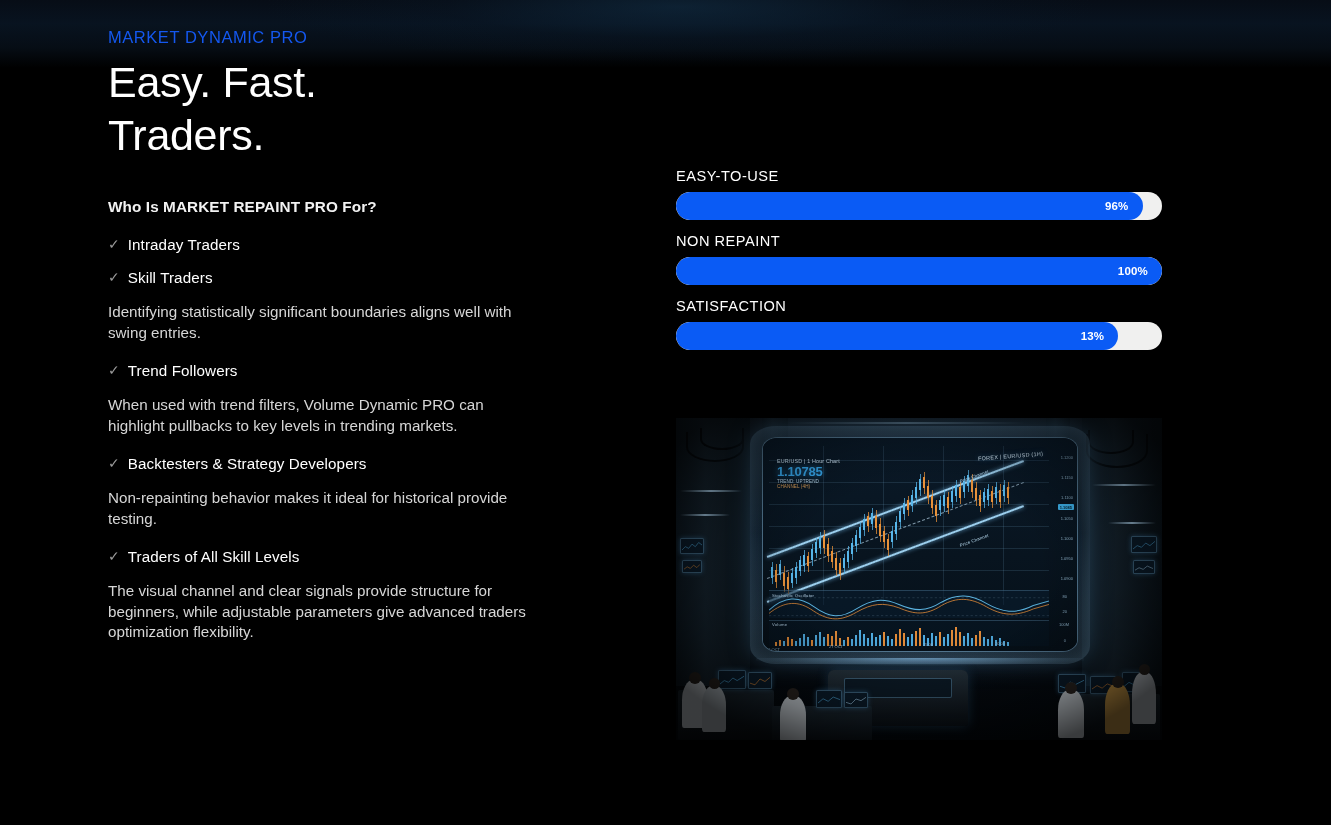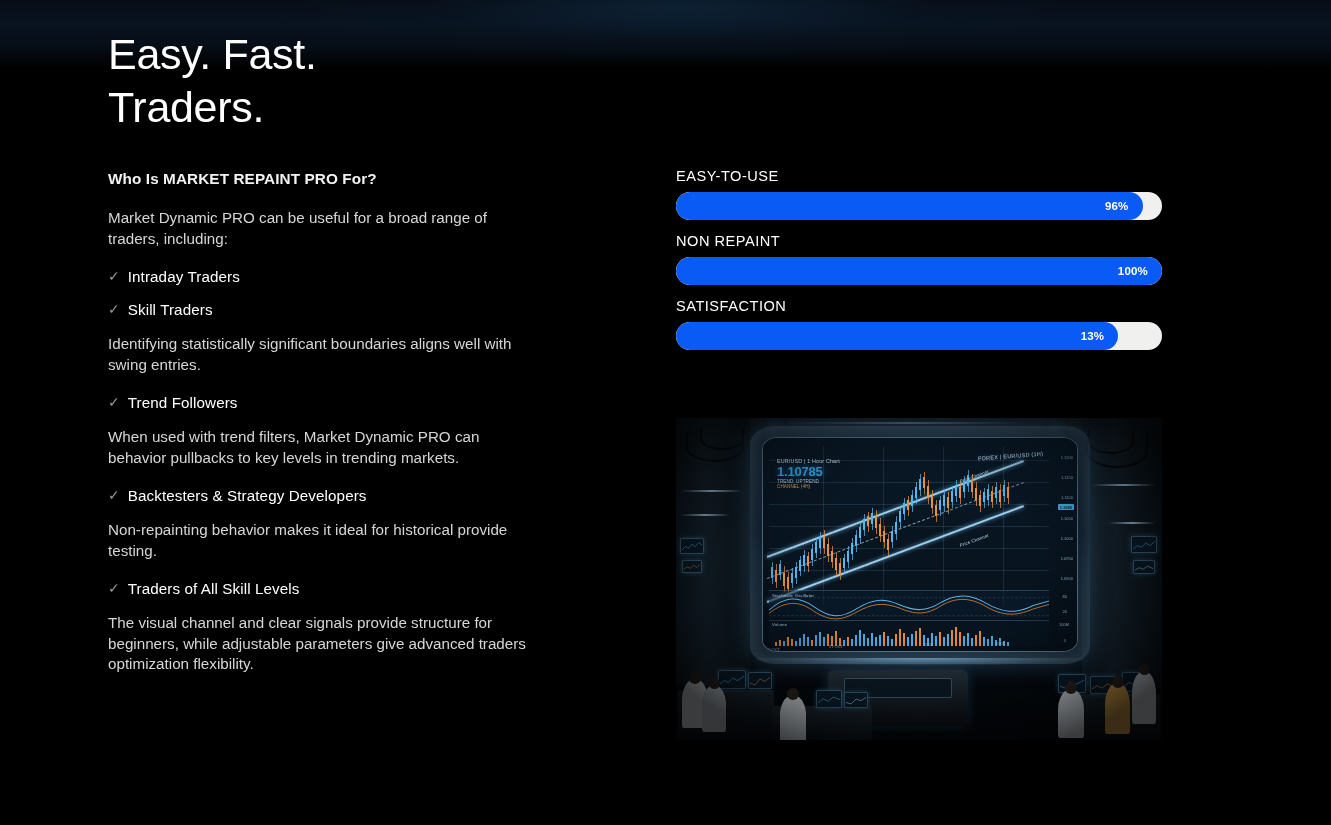--- a/index.html
+++ b/index.html
@@ -359,44 +359,44 @@
 </head>
 <body>
 
 <div class="page">
 
   <div class="top-glow"></div>
   <div class="top-glow-wash"></div>
 
   <div class="left-col">
 
+    <div class="eyebrow">MARKET DYNAMIC PRO</div>
 
     <h1 class="headline">Easy. Fast.
 Traders.</h1>
 
     <div class="lead-q">Who Is MARKET REPAINT PRO For?</div>
 
-    <p class="para">Market Dynamic PRO can be useful for a broad range of traders, including:</p>
 
     <div class="bullet">
       <span class="check-icon">✓</span>
       <span class="bullet-label">Intraday Traders</span>
     </div>
 
     <div class="bullet">
       <span class="check-icon">✓</span>
       <span class="bullet-label">Skill Traders</span>
     </div>
     <p class="para">Identifying statistically significant boundaries aligns well with swing entries.</p>
 
     <div class="bullet">
       <span class="check-icon">✓</span>
       <span class="bullet-label">Trend Followers</span>
     </div>
-    <p class="para">When used with trend filters, Market Dynamic PRO can behavior pullbacks to key levels in trending markets.</p>
+    <p class="para">When used with trend filters, Volume Dynamic PRO can highlight pullbacks to key levels in trending markets.</p>
 
     <div class="bullet">
       <span class="check-icon">✓</span>
       <span class="bullet-label">Backtesters &amp; Strategy Developers</span>
     </div>
     <p class="para">Non-repainting behavior makes it ideal for historical provide testing.</p>
 
     <div class="bullet">
       <span class="check-icon">✓</span>
       <span class="bullet-label">Traders of All Skill Levels</span>

